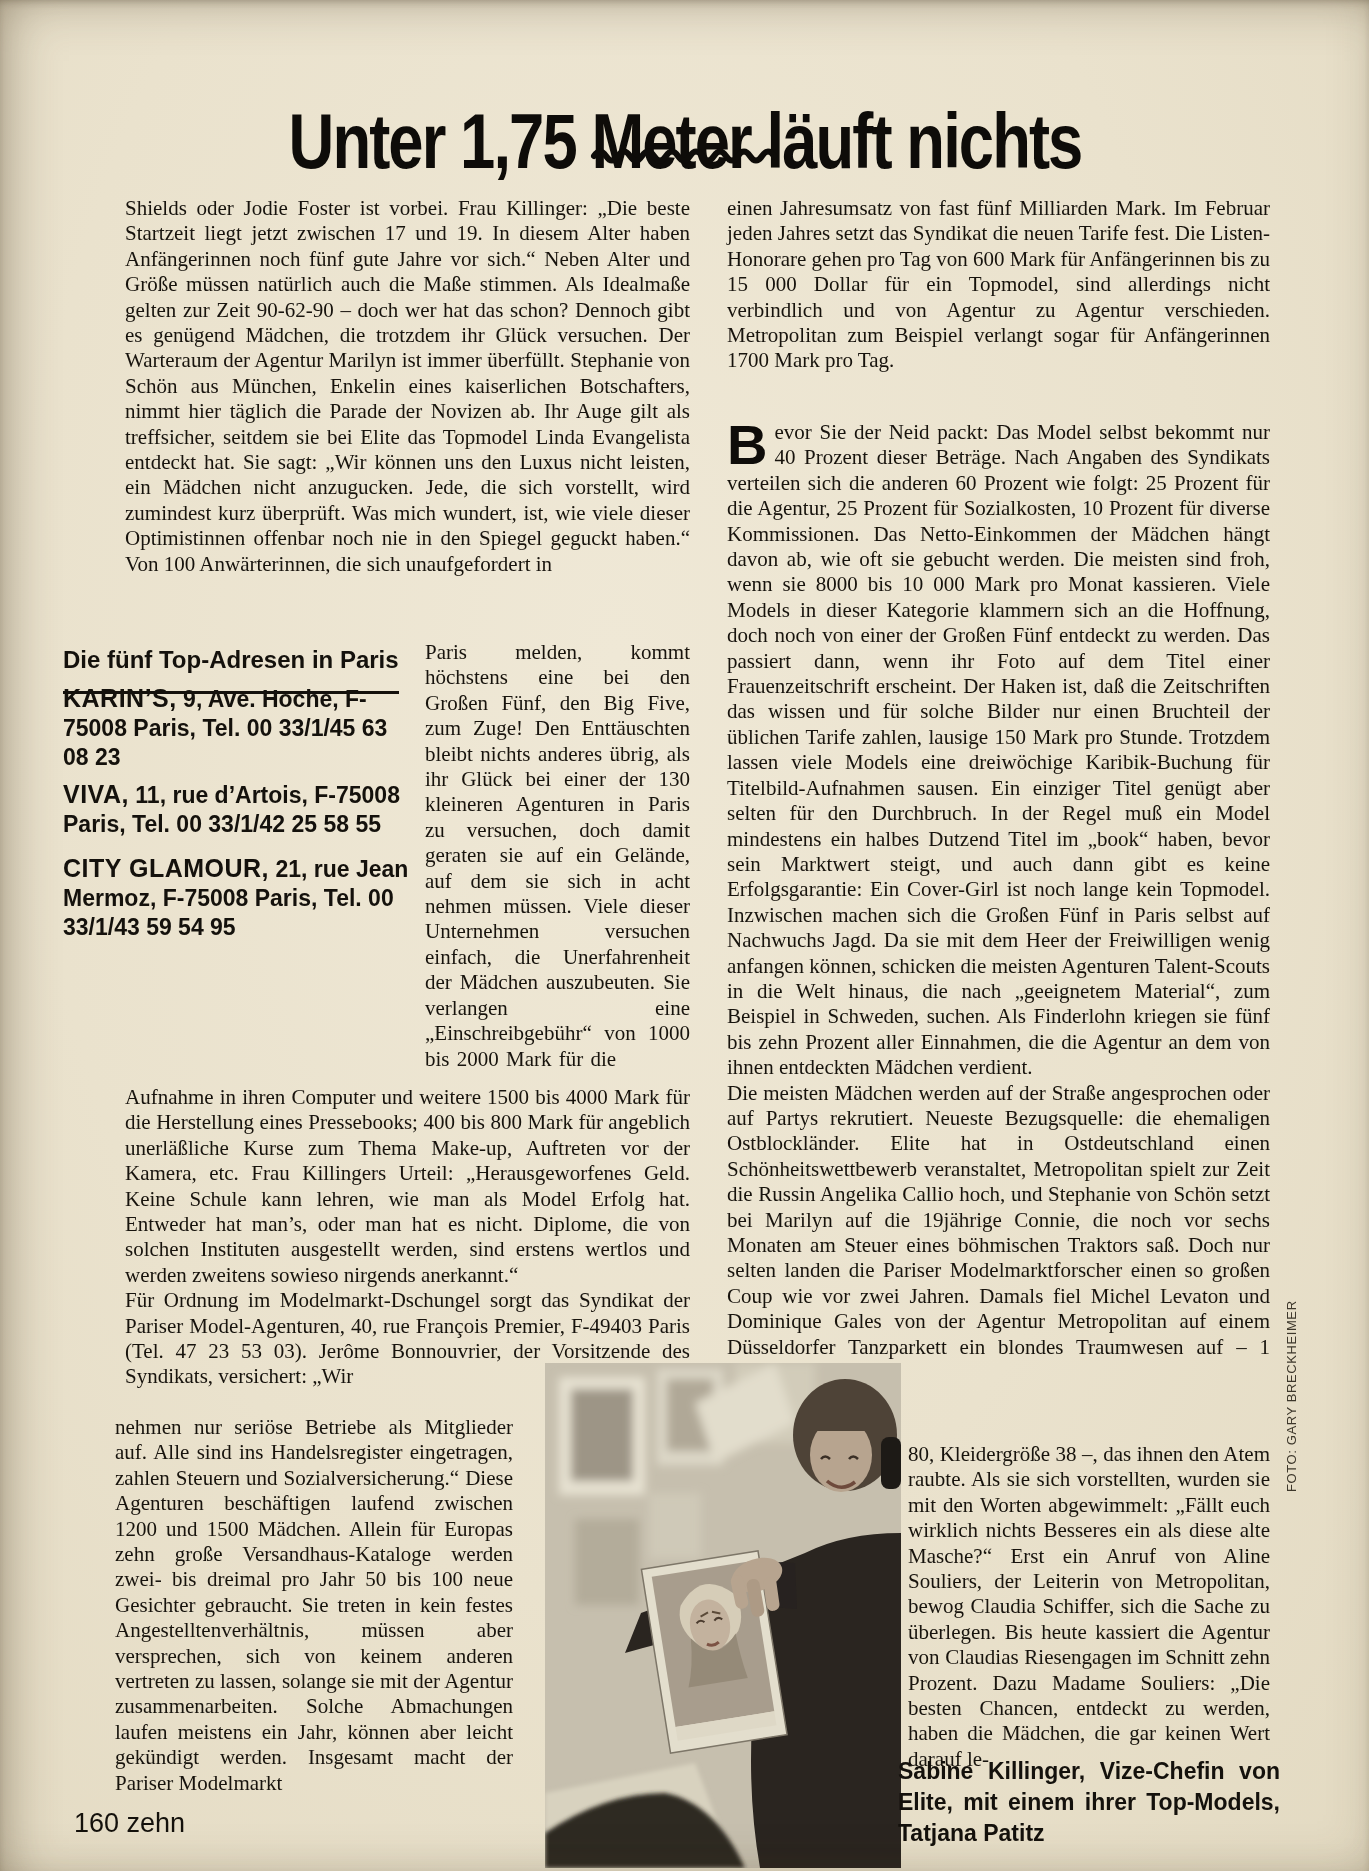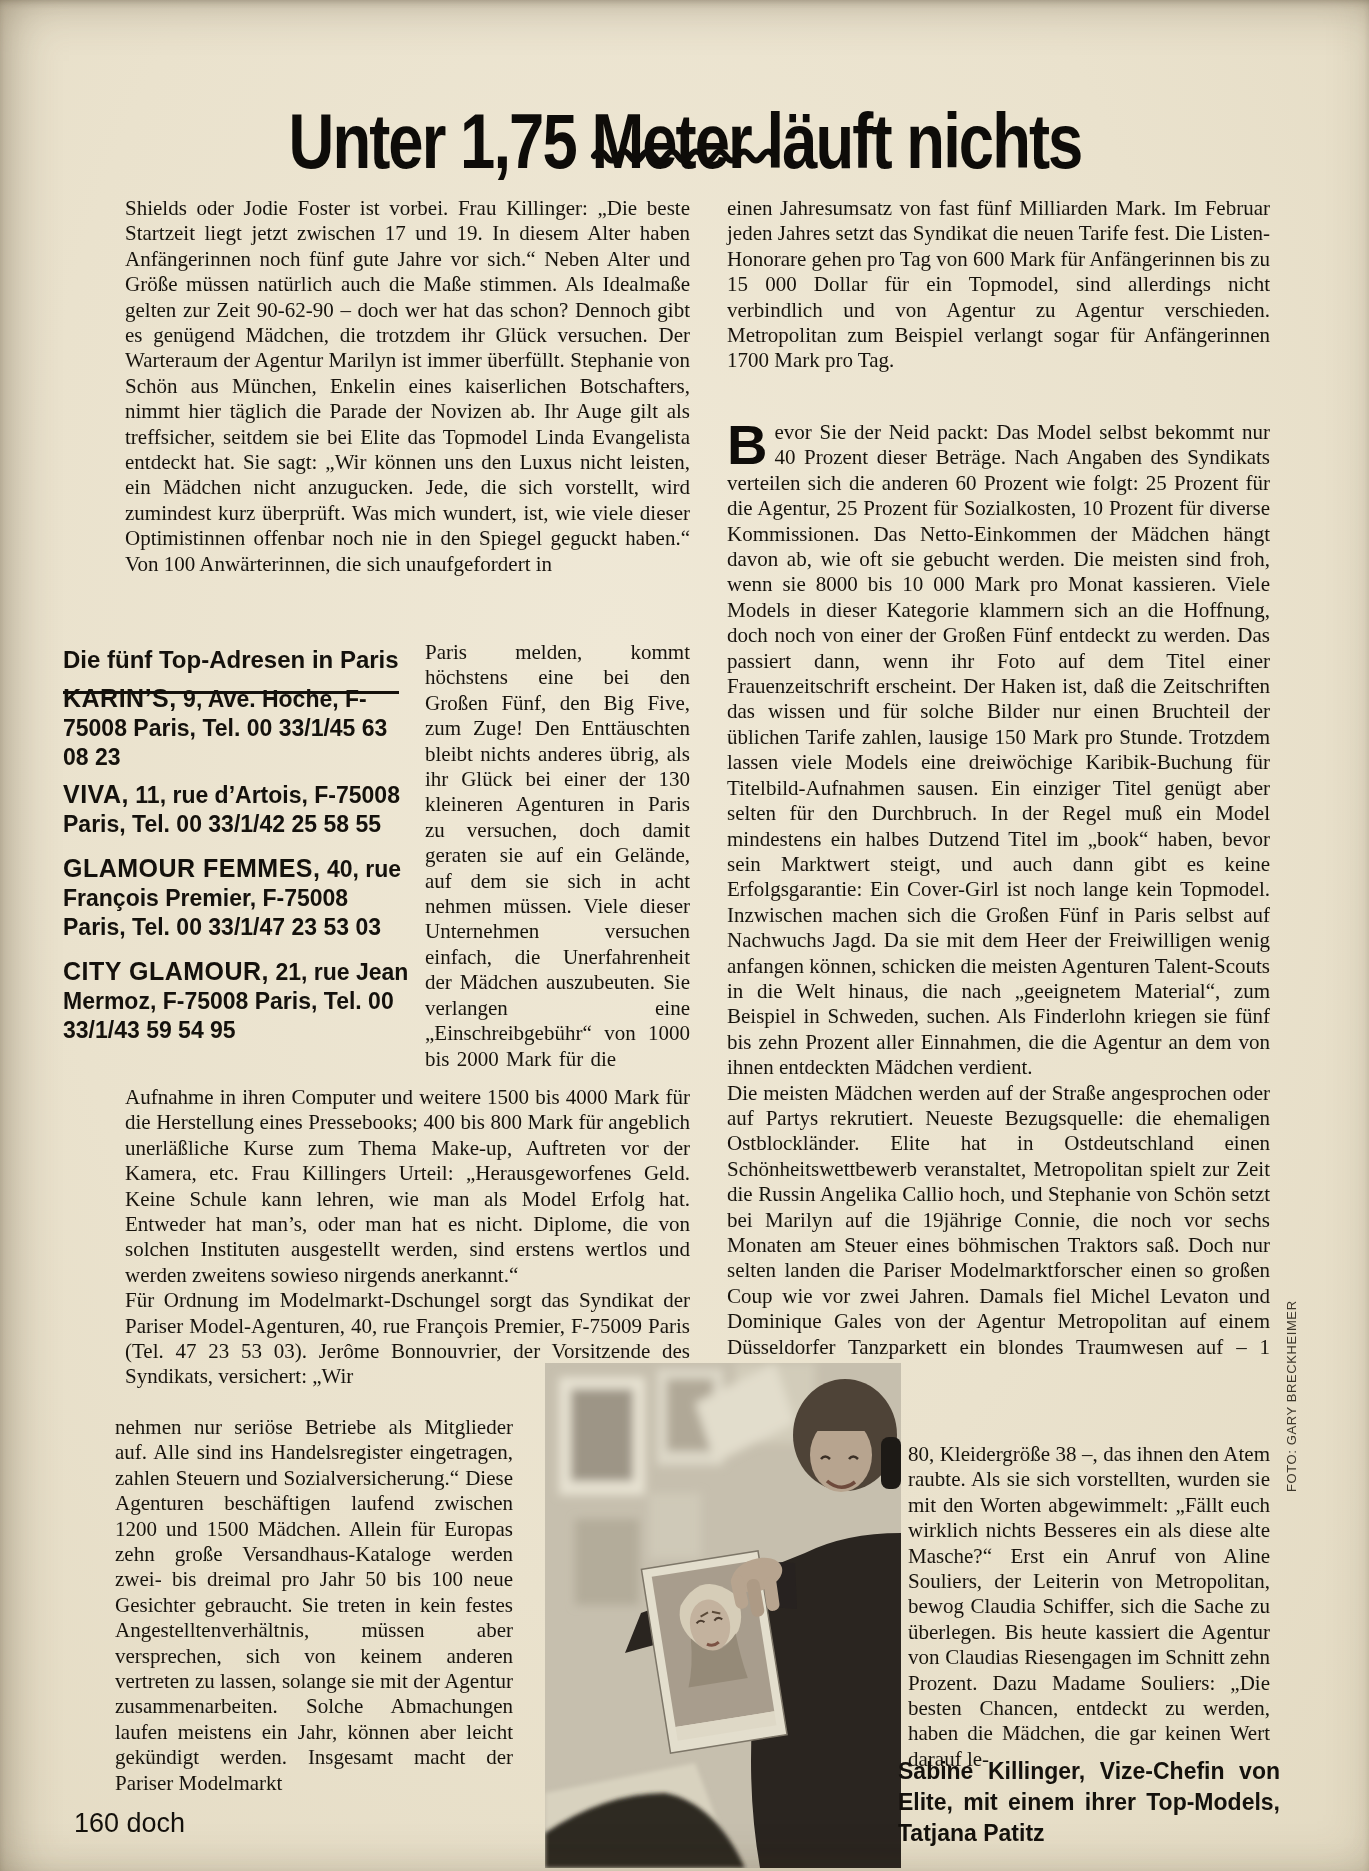--- a/index.html
+++ b/index.html
@@ -74,34 +74,31 @@
 
   <div class="address-box">
     <div class="hd"><span>Die fünf Top-Adresen in Paris</span></div>
     <div class="entry tight" style="margin-bottom:8px;">
       <span class="nm">KARIN’S,</span><span> 9, Ave. Hoche, F-75008 Paris, Tel. 00 33/1/45 63 08 23</span>
     </div>
     <div class="entry">
       <span class="nm">VIVA,</span><span> 11, rue d’Artois, F-75008 Paris, Tel. 00 33/1/42 25 58 55</span>
     </div>
     <div class="entry">
-      <span class="nm">GLAMOUR FEMMES,</span><span> 40, rue François Premier, F-75008 Paris, Tel. 00 33/1/47 23 53 03</span>
-    </div>
-    <div class="entry">
       <span class="nm">CITY GLAMOUR,</span><span> 21, rue Jean Mermoz, F-75008 Paris, Tel. 00 33/1/43 59 54 95</span>
     </div>
   </div>
 
   <div class="col beside-box">
     <p>Paris melden, kommt höchstens eine bei den Großen Fünf, den Big Five, zum Zuge! Den Enttäuschten bleibt nichts anderes übrig, als ihr Glück bei einer der 130 kleineren Agenturen in Paris zu versuchen, doch damit geraten sie auf ein Gelände, auf dem sie sich in acht nehmen müssen. Viele dieser Unternehmen versuchen einfach, die Unerfahrenheit der Mädchen auszubeuten. Sie verlangen eine „Einschreibgebühr“ von 1000 bis 2000 Mark für die</p>
   </div>
 
   <div class="col left-full">
     <p>Aufnahme in ihren Computer und weitere 1500 bis 4000 Mark für die Herstellung eines Pressebooks; 400 bis 800 Mark für angeblich unerläßliche Kurse zum Thema Make-up, Auftreten vor der Kamera, etc. Frau Killingers Urteil: „Herausgeworfenes Geld. Keine Schule kann lehren, wie man als Model Erfolg hat. Entweder hat man’s, oder man hat es nicht. Diplome, die von solchen Instituten ausgestellt werden, sind erstens wertlos und werden zweitens sowieso nirgends anerkannt.“</p>
-    <p>Für Ordnung im Modelmarkt-Dschungel sorgt das Syndikat der Pariser Model-Agenturen, 40, rue François Premier, F-75009 Paris (Tel. 47 23 53 03). Jerôme Bonnouvrier, der Vorsitzende des Syndikats, versichert: „Wir</p>
+    <p>Für Ordnung im Modelmarkt-Dschungel sorgt das Syndikat der Pariser Model-Agenturen, 40, rue François Premier, F-49403 Paris (Tel. 47 23 53 03). Jerôme Bonnouvrier, der Vorsitzende des Syndikats, versichert: „Wir</p>
   </div>
 
   <div class="col left-beside-photo">
     <p>nehmen nur seriöse Betriebe als Mitglieder auf. Alle sind ins Handelsregister eingetragen, zahlen Steuern und Sozialversicherung.“ Diese Agenturen beschäftigen laufend zwischen 1200 und 1500 Mädchen. Allein für Europas zehn große Versandhaus-Kataloge werden zwei- bis dreimal pro Jahr 50 bis 100 neue Gesichter gebraucht. Sie treten in kein festes Angestelltenverhältnis, müssen aber versprechen, sich von keinem anderen vertreten zu lassen, solange sie mit der Agentur zusammenarbeiten. Solche Abmachungen laufen meistens ein Jahr, können aber leicht gekündigt werden. Insgesamt macht der Pariser Modelmarkt</p>
   </div>
 
   <div class="col right-intro">
     <p>einen Jahresumsatz von fast fünf Milliarden Mark. Im Februar jeden Jahres setzt das Syndikat die neuen Tarife fest. Die Listen-Honorare gehen pro Tag von 600 Mark für Anfängerinnen bis zu 15 000 Dollar für ein Topmodel, sind allerdings nicht verbindlich und von Agentur zu Agentur verschieden. Metropolitan zum Beispiel verlangt sogar für Anfängerinnen 1700 Mark pro Tag.</p>
   </div>
 
@@ -176,17 +173,17 @@
     </svg>
   </div>
 
   <div class="caption">Sabine Killinger, Vize-Chefin von Elite, mit einem ihrer Top-Models, Tatjana Patitz</div>
 
   <div class="photo-credit">FOTO: GARY BRECKHEIMER</div>
 
   <div class="footer">
     <span>160</span>
     <span> </span>
-    <span>doch</span>
+    <span>zehn</span>
   </div>
 
   <div class="edge-shade"></div>
 </div>
 
 </body></html>

